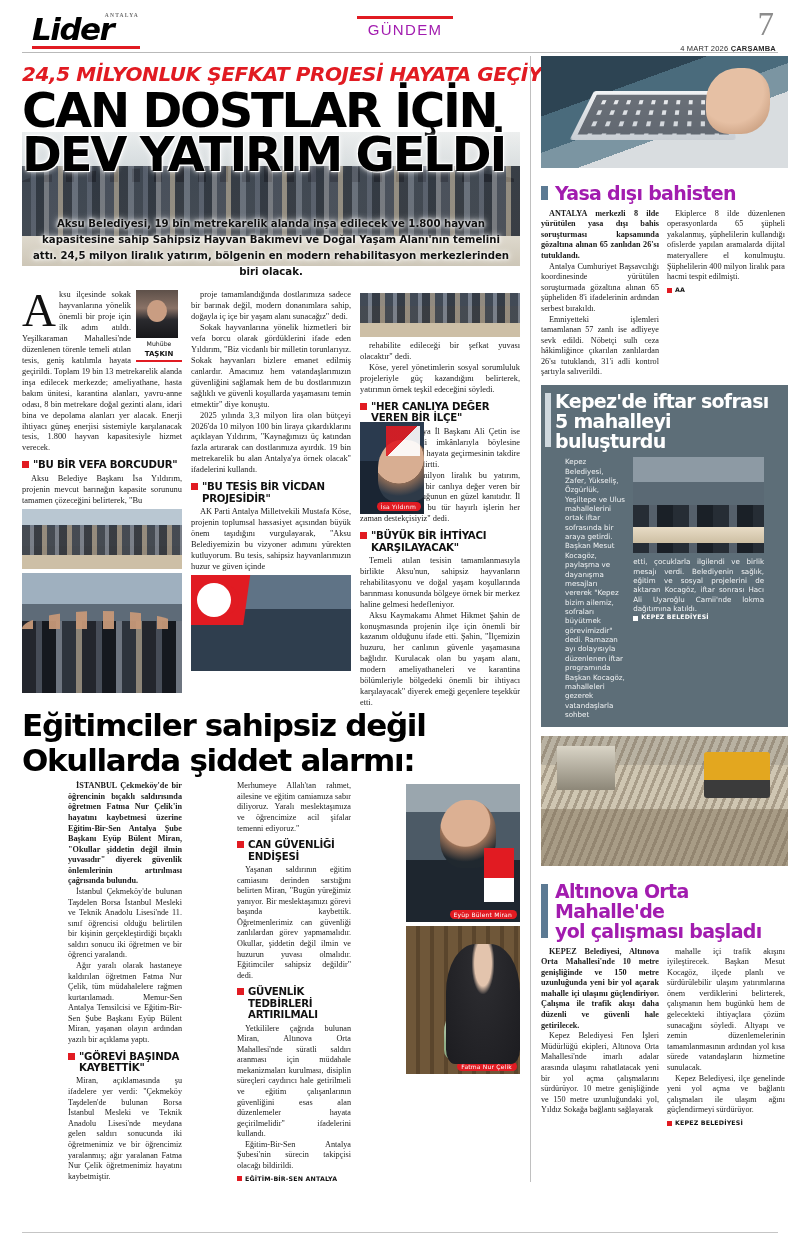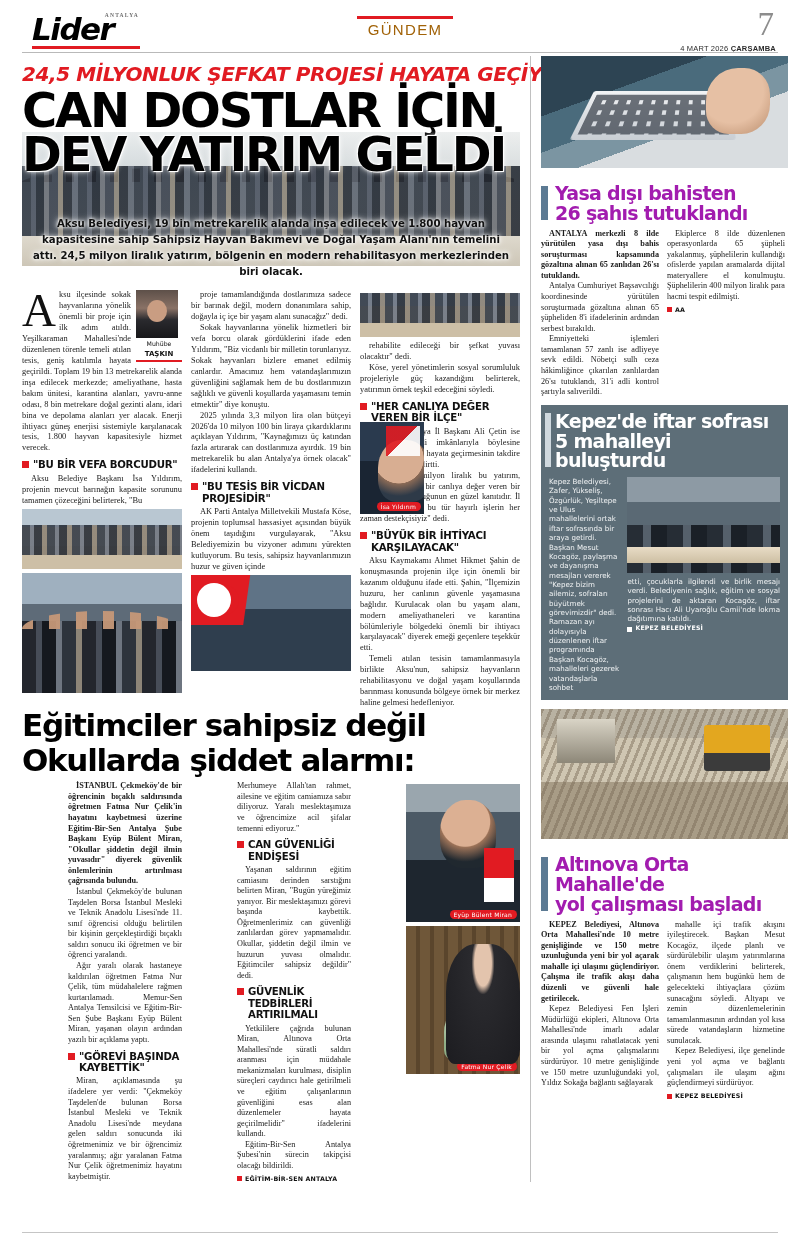--- a/index.html
+++ b/index.html
@@ -43,21 +43,21 @@
     font-weight: bold;
   }
   .logo-rule { width: 108px; height: 3px; background: #e11b22; margin-top: 1px; }
 
   .section-title-wrap {
     position: absolute; left: 357px; top: 16px; text-align: center;
   }
   .section-rule-top { width: 96px; height: 3px; background: #e11b22; margin: 0 auto 2px; }
   .section-title {
     font-family: "Liberation Sans", sans-serif;
-    font-size: 15px; letter-spacing: 1.3px; color: #a16207;
+    font-size: 15px; letter-spacing: 1.3px; color: #a21caf;
   }
 
   .pageno {
     position: absolute; right: 26px; top: 6px;
     font-family: "Liberation Serif", serif;
     font-size: 33px; color: #8d8d8d; font-weight: normal;
   }
   .dateline {
     position: absolute; right: 24px; top: 44px;
     font-family: "Liberation Sans", sans-serif;
@@ -369,21 +369,21 @@
   }
   .kepez-head {
     font-family: "DejaVu Sans", sans-serif;
     font-weight: bold; font-size: 19px; line-height:1.04; letter-spacing:-0.7px;
     color:#fff; padding: 7px 8px 6px 14px; position: relative;
   }
   .kepez-head:before{
     content:""; position:absolute; left:4px; top:8px; width:6px; height: calc(100% - 18px);
     background:#cfd8de;
   }
-  .kepez-body { display:flex; gap:7px; padding: 0 8px; }
+  .kepez-body { display:flex; gap:7px; padding: 0 24px; }
   .kepez-left { width: 74px; }
   .kepez-right { width: 158px; }
   .kepeztext {
     font-family: "DejaVu Sans", sans-serif;
     font-size: 7.1px; line-height: 1.32; color:#f2f4f5; text-align:left;
   }
   .kepeztext.just { text-align: justify; }
   .ph-iftar {
     height: 96px; margin-bottom:4px;
     background: linear-gradient(180deg,#8d9aa4 0 26%,#5a6974 26% 55%,#3b4851 55% 100%);
@@ -509,22 +509,22 @@
           <div class="subhead">
             <span class="sq"></span>
             <span>"HER CANLIYA DEĞER VEREN BİR İLÇE"</span>
           </div>
           <p class="bodytext">AK Parti Antalya İl Başkanı Ali Çetin ise belediyenin kendi imkânlarıyla böylesine önemli bir yatırımı hayata geçirmesinin takdire şayan olduğunu belirtti.</p>
           <p class="bodytext">Çetin, "24,5 milyon liralık bu yatırım, belediyemizin her bir canlıya değer veren bir anlayışa sahip olduğunun en güzel kanıtıdır. İl Başkanlığı olarak bu tür hayırlı işlerin her zaman destekçisiyiz" dedi.</p>
           <div class="subhead">
             <span class="sq"></span>
             <span>"BÜYÜK BİR İHTİYACI KARŞILAYACAK"</span>
           </div>
+          <p class="bodytext">Temeli atılan tesisin tamamlanmasıyla birlikte Aksu'nun, sahipsiz hayvanların rehabilitasyonu ve doğal yaşam koşullarında barınması konusunda bölgeye örnek bir merkez haline gelmesi hedefleniyor.</p>
           <p class="bodytext">Aksu Kaymakamı Ahmet Hikmet Şahin de konuşmasında projenin ilçe için önemli bir kazanım olduğunu ifade etti. Şahin, "İlçemizin huzuru, her canlının güvenle yaşamasına bağlıdır. Kurulacak olan bu yaşam alanı, modern ameliyathaneleri ve karantina bölümleriyle bölgedeki önemli bir ihtiyacı karşılayacak" diyerek emeği geçenlere teşekkür etti.</p>
-          <p class="bodytext">Temeli atılan tesisin tamamlanmasıyla birlikte Aksu'nun, sahipsiz hayvanların rehabilitasyonu ve doğal yaşam koşullarında barınması konusunda bölgeye örnek bir merkez haline gelmesi hedefleniyor.</p>
         </div>
       </div>
 
       <div style="position:relative;height:0">
         <div class="inphoto ph-speaker" style="position:absolute; left:338px; top:-290px; width:64px; height:92px;">
           <span class="cap-tag">İsa Yıldırım</span>
         </div>
       </div>
 
       <div style="margin-top:6px;">
@@ -575,21 +575,20 @@
     </div>
 
     <div class="col-right">
 
       <div class="rail-photo-top">
         <span class="kbd"></span>
         <span class="hand"></span>
       </div>
       <div class="rail-head">
         <div>Yasa dışı bahisten</div>
-        <div>26 şahıs tutuklandı</div>
       </div>
       <div class="rail-2col">
         <div class="c">
           <p class="railtext"><b>ANTALYA merkezli 8 ilde yürütülen yasa dışı bahis soruşturması kapsamında gözaltına alınan 65 zanlıdan 26'sı tutuklandı.</b></p>
           <p class="railtext">Antalya Cumhuriyet Başsavcılığı koordinesinde yürütülen soruşturmada gözaltına alınan 65 şüpheliden 8'i ifadelerinin ardından serbest bırakıldı.</p>
           <p class="railtext">Emniyetteki işlemleri tamamlanan 57 zanlı ise adliyeye sevk edildi. Nöbetçi sulh ceza hâkimliğince çıkarılan zanlılardan 26'sı tutuklandı, 31'i adli kontrol şartıyla salıverildi.</p>
         </div>
         <div class="c">
           <p class="railtext">Ekiplerce 8 ilde düzenlenen operasyonlarda 65 şüpheli yakalanmış, şüphelilerin kullandığı ofislerde yapılan aramalarda dijital materyallere el konulmuştu. Şüphelilerin 400 milyon liralık para hacmi tespit edilmişti.</p>
           <div class="credit">

